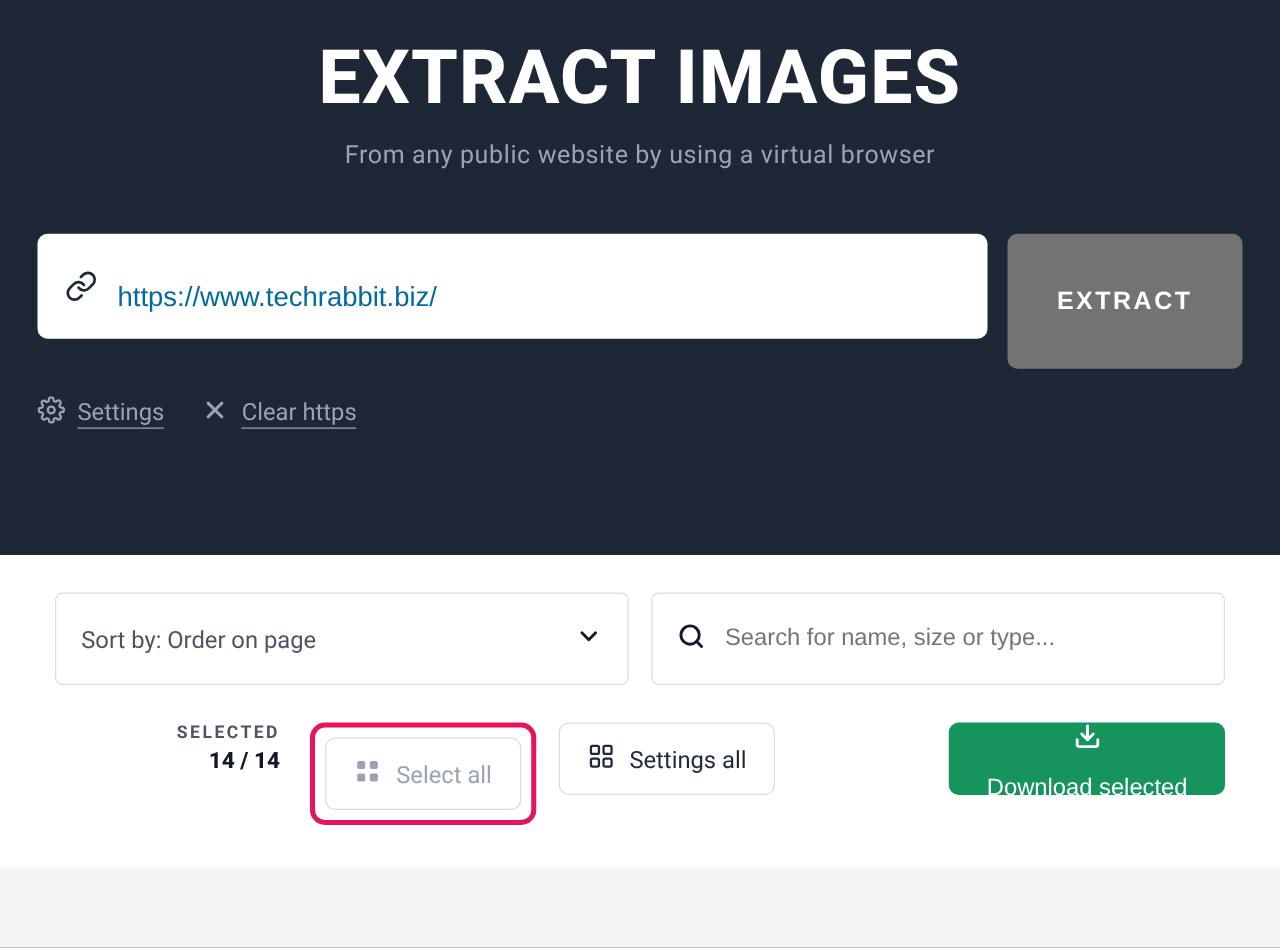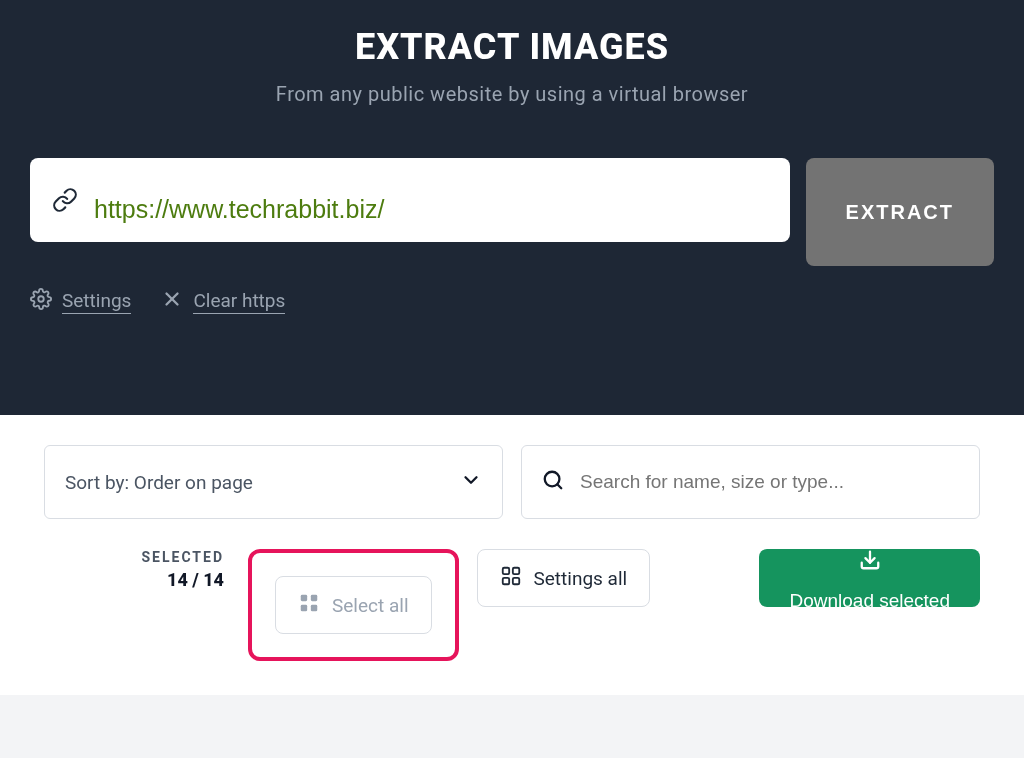--- a/index.html
+++ b/index.html
@@ -4,21 +4,21 @@
 <style>
   * { box-sizing: border-box; margin: 0; padding: 0; }
   html, body { width: 1024px; height: 758px; font-family: -apple-system, BlinkMacSystemFont, "Segoe UI", Roboto, Helvetica, Arial, sans-serif; background: #f3f4f6; }
   .hero {
     background: #1e2735;
     padding: 20px 30px 100px 30px;
     color: #fff;
     text-align: center;
   }
   .hero h1 {
-    font-size: 36px;
+    font-size: 60px;
     font-weight: 800;
     letter-spacing: 1px;
     margin-top: 6px;
     text-transform: uppercase;
   }
   .hero .subtitle {
     color: #9aa4b1;
     font-size: 20px;
     letter-spacing: 0.5px;
     margin-top: 14px;
@@ -43,22 +43,22 @@
   }
   .url-input-wrap .link-icon {
     width: 26px; height: 26px;
     margin-right: 16px;
     flex-shrink: 0;
     color: #1f2937;
   }
   .url-input {
     border: none;
     outline: none;
-    font-size: 25px;
-    color: #4d7c0f;
+    font-size: 22px;
+    color: #0369a1;
     width: 100%;
     background: transparent;
     margin-top: 18px;
   }
   .extract-btn {
     background: #737373;
     color: #fff;
     border: none;
     border-radius: 8px;
     font-size: 20px;
@@ -159,21 +159,21 @@
     background: #fff;
   }
   .pill.disabled {
     color: #9aa4b1;
   }
   .pill svg { width: 22px; height: 22px; }
   .pill.disabled svg { color: #9aa4b1; }
   .highlight {
     border: 4px solid #e6145b;
     border-radius: 12px;
-    padding: 23px;
+    padding: 8px;
     display: inline-flex;
   }
   .dl-btn {
     margin-left: auto;
     background: #15945e;
     color: #fff;
     border: none;
     border-radius: 8px;
     font-size: 19px;
     font-weight: 500;

